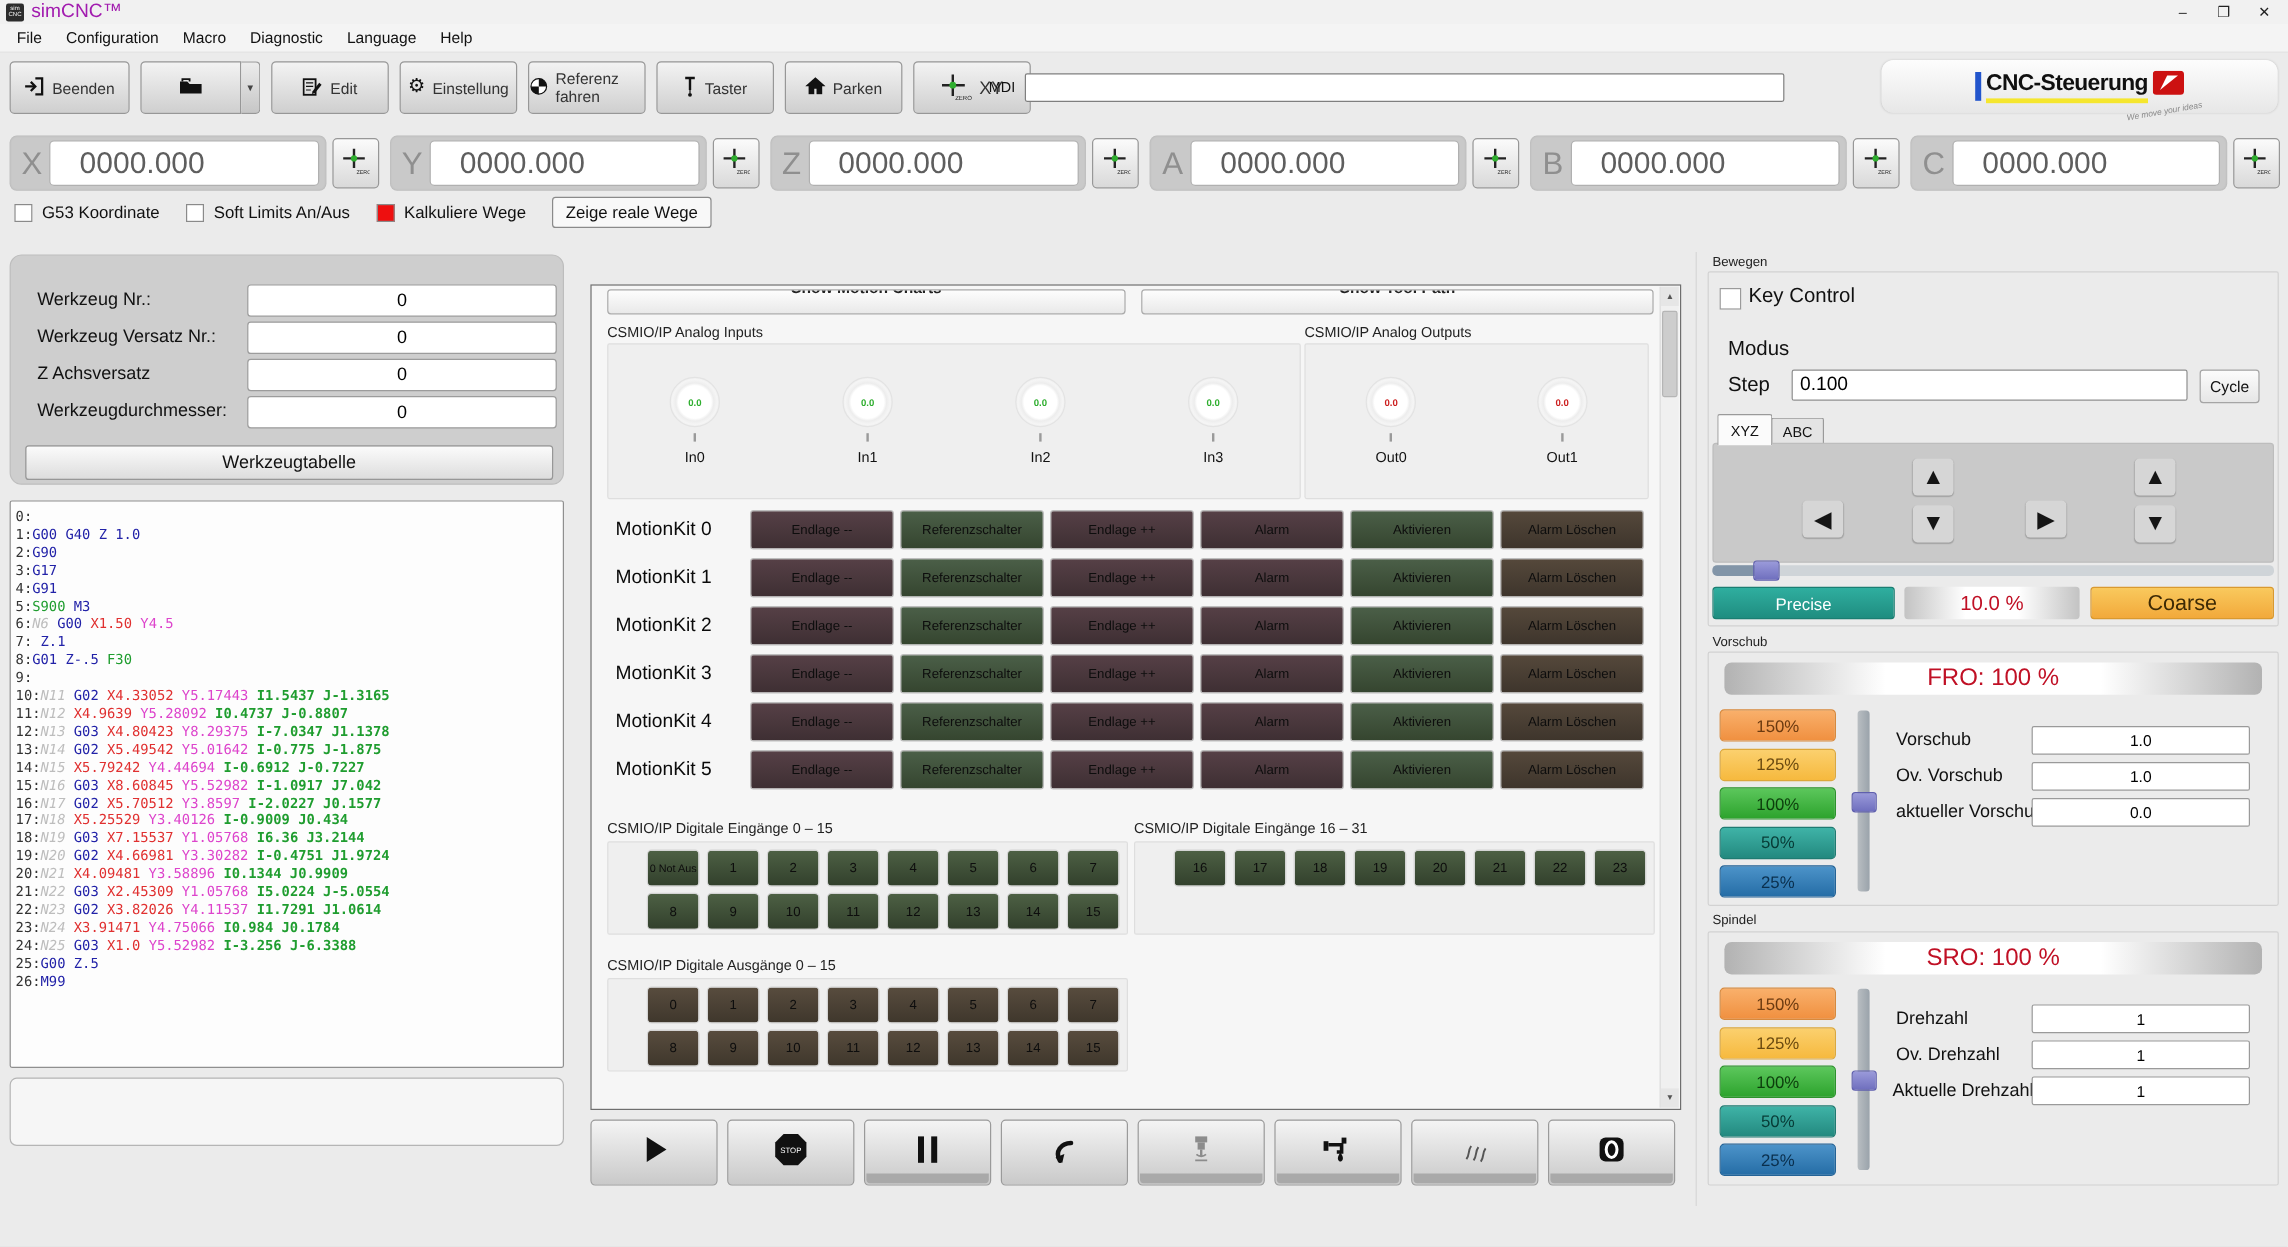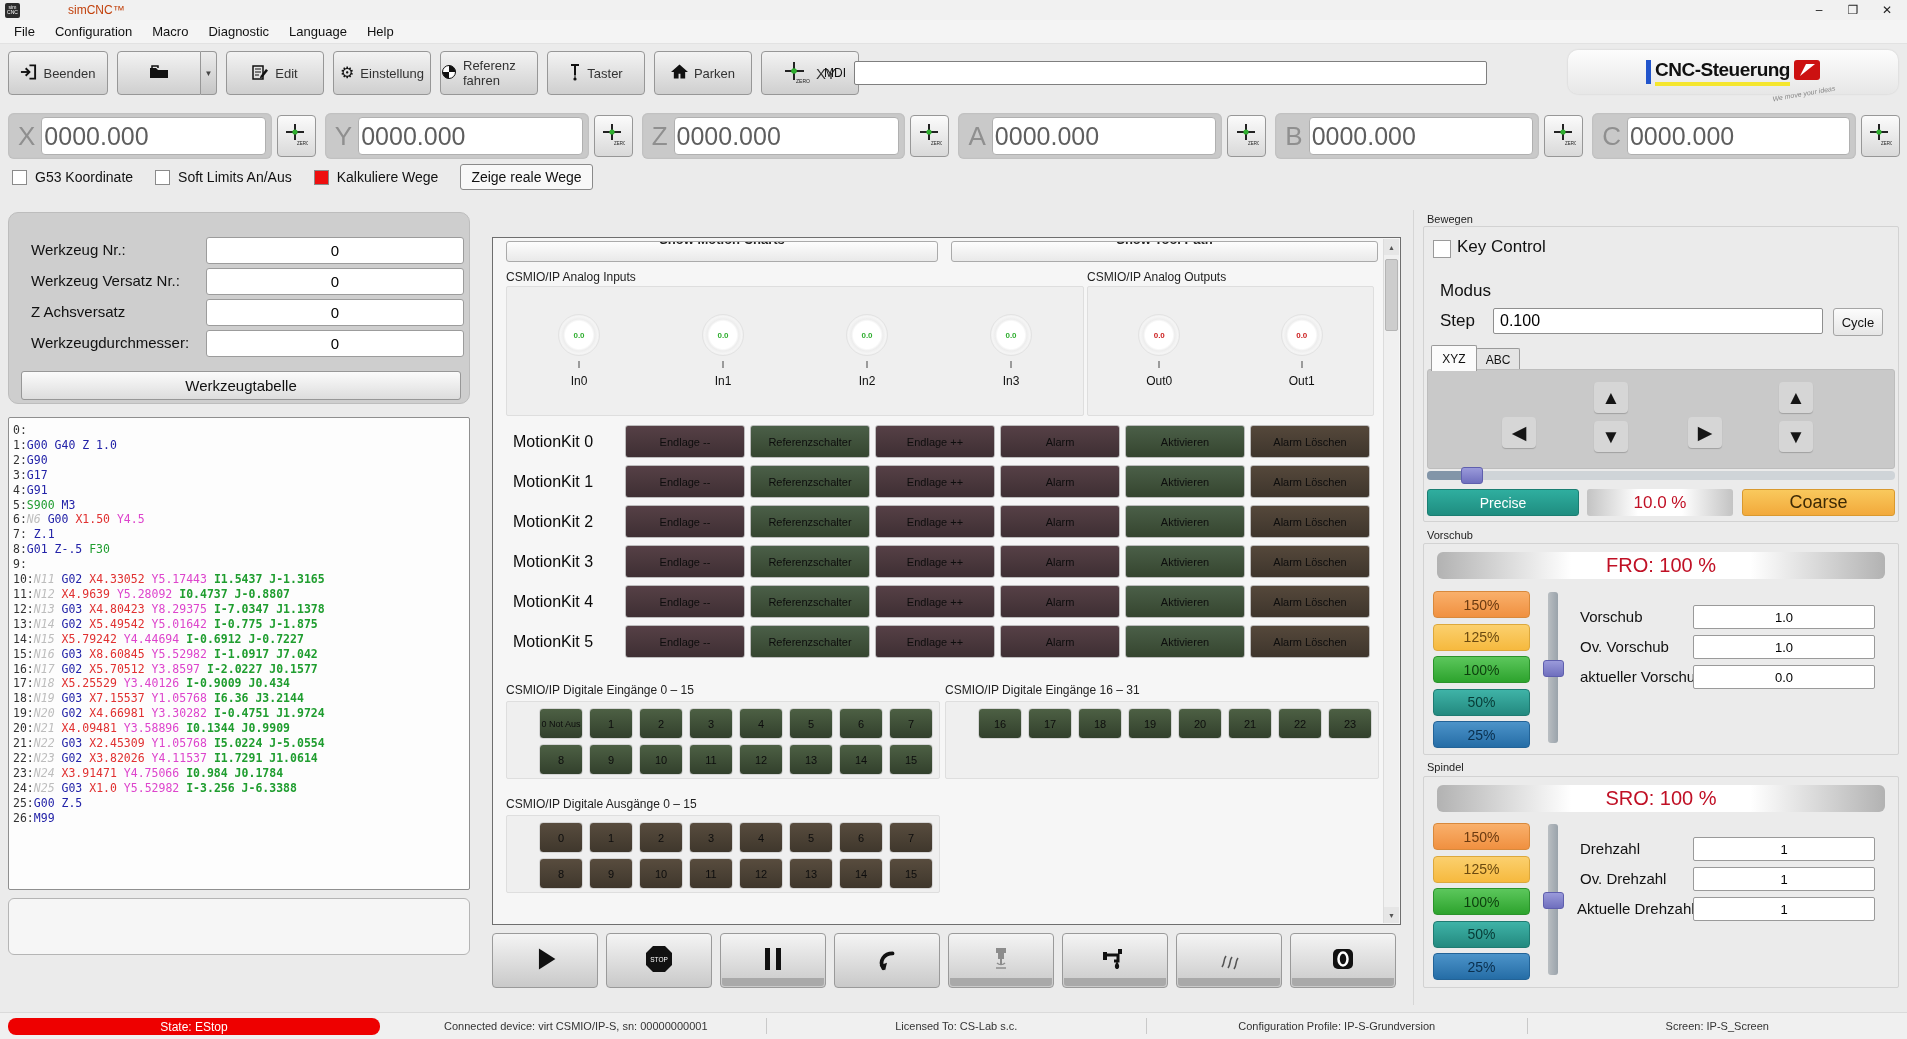--- a/index.html
+++ b/index.html
@@ -1,21 +1,21 @@
 <!DOCTYPE html>
 <html><head>
 <meta charset="utf-8">
 <style>
   html,body{margin:0;padding:0;background:#dcdcdc;}
   #app{position:relative;width:1907px;height:1039px;background:#ebebeb;font-family:"Liberation Sans",sans-serif;overflow:hidden;color:#111;}
 
   
   .titlebar{position:absolute;left:0;top:0;width:100%;height:20px;background:#f1f1f1;display:flex;align-items:center;}
   .app-icon{width:15px;height:15px;margin:0 6px 0 5px;background:#2c2c2c;color:#fff;font-size:5px;line-height:5px;display:flex;align-items:center;justify-content:center;text-align:center;border-radius:2px;}
-  .app-title{font-size:12px;color:#c2410c;margin-left:42px;}
+  .app-title{font-size:16px;color:#a21caf;}
   .win-ctrls{margin-left:auto;display:flex;align-items:center;gap:18px;padding-right:12px;}
   .win-btn{font-size:12px;color:#222;width:16px;text-align:center;cursor:default;}
 
   
   .menubar{position:absolute;left:0;top:20px;width:100%;height:24px;background:#f4f4f4;border-bottom:1px solid #e2e2e2;display:flex;align-items:center;padding-left:4px;box-sizing:border-box;}
   .menu-item{padding:3px 10px;font-size:13px;color:#111;}
 
   
   .toolbar{position:absolute;left:8px;top:51px;display:flex;gap:9px;align-items:flex-start;}
   .tbtn{height:44px;border:1px solid #979797;border-radius:4px;background:linear-gradient(180deg,#f3f3f3,#cfcfcf);display:flex;align-items:center;justify-content:center;gap:6px;font-size:13px;color:#333;box-sizing:border-box;}
@@ -32,21 +32,21 @@
   .logo-inner{position:relative;display:flex;align-items:center;gap:4px;}
   .logo-bluebar{width:5px;height:24px;background:#2255cc;}
   .logo-text{font-size:19px;font-weight:bold;color:#101010;letter-spacing:-0.5px;border-bottom:4px solid #f5e62e;padding-bottom:1px;}
   .logo-tag{position:absolute;right:-16px;bottom:-11px;font-size:7px;font-style:italic;color:#888;transform:rotate(-10deg);}
 
   
   .dro-row{position:absolute;left:8px;top:113px;width:1892px;display:flex;gap:9px;}
   .dro-slot{flex:1;display:flex;align-items:center;gap:5px;}
   .dro-box{flex:1;height:46px;background:#c9c9c9;border-radius:6px;display:flex;align-items:center;padding:0 6px;box-sizing:border-box;box-shadow:inset 0 0 2px rgba(0,0,0,.15);}
   .dro-letter{font-size:26px;color:#8f8f8f;margin:0 6px 0 4px;}
-  .dro-field{flex:1;height:36px;background:#fff;border:1px solid #b0b0b0;border-radius:4px;font-size:25px;color:#5e5e5e;display:flex;align-items:center;padding-left:2px;}
+  .dro-field{flex:1;height:36px;background:#fff;border:1px solid #b0b0b0;border-radius:4px;font-size:25px;color:#5e5e5e;display:flex;align-items:center;padding-left:24px;}
   .zero-btn{width:37px;height:40px;border:1px solid #979797;border-radius:4px;background:linear-gradient(180deg,#fbfbfb,#d9d9d9);display:flex;align-items:center;justify-content:center;flex:0 0 auto;}
 
   
   .opt-row{position:absolute;left:12px;top:164px;height:26px;display:flex;align-items:center;font-size:14px;color:#111;}
   .cb{width:13px;height:13px;border:1px solid #8a8a8a;background:#fff;margin-right:8px;flex:0 0 auto;}
   .cb.red{background:#ee0f0f;border-color:#8a8a8a;}
   .opt-label{margin-right:22px;}
   .opt-btn{height:24px;border:1px solid #8a8a8a;border-radius:3px;background:#f8f8f8;font-size:14px;padding:0 10px;display:flex;align-items:center;}
 
   
@@ -720,23 +720,14 @@
     </div>
   <div class="vslider-track" style="left:1548px;top:824px"></div>
   <div class="vslider-handle" style="left:1543px;top:892px"></div>
   <div class="fld-label15" style="left:1580px;top:840px">Drehzahl</div>
   <input class="num-input" style="left: 1693px; top: 837px;" value="1">
   <div class="fld-label15" style="left:1580px;top:870px">Ov. Drehzahl</div>
   <input class="num-input" style="left: 1693px; top: 867px;" value="1">
   <div class="fld-label15" style="left:1577px;top:900px">Aktuelle Drehzahl</div>
   <input class="num-input" style="left: 1693px; top: 897px;" value="1">
 
-  <div class="statusbar">
-    <div class="estop-pill">State: EStop</div>
-    <div class="status-items">
-      <div class="status-cell">Connected device: virt CSMIO/IP-S, sn: 00000000001</div>
-      <div class="status-cell">Licensed To: CS-Lab s.c.</div>
-      <div class="status-cell">Configuration Profile: IP-S-Grundversion</div>
-      <div class="status-cell">Screen: IP-S_Screen</div>
-    </div>
-  </div>
 
 </div>
 
 </body></html>

